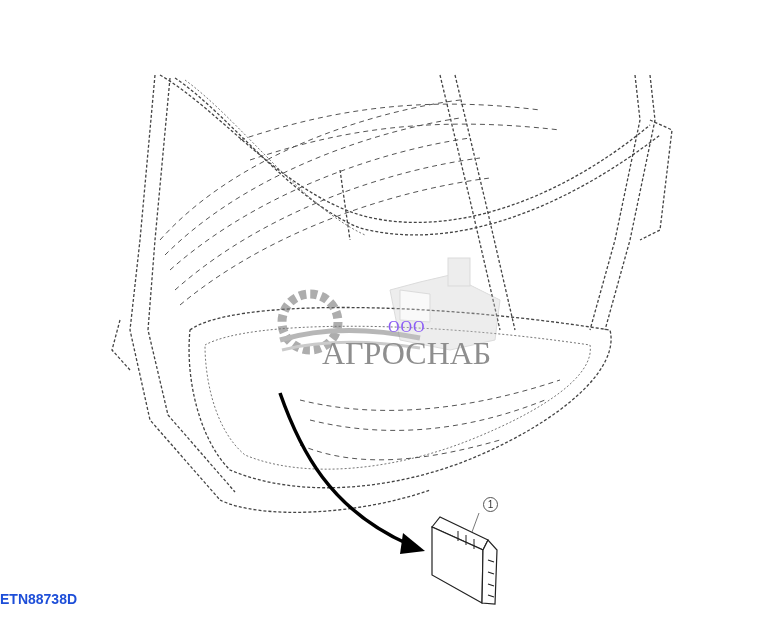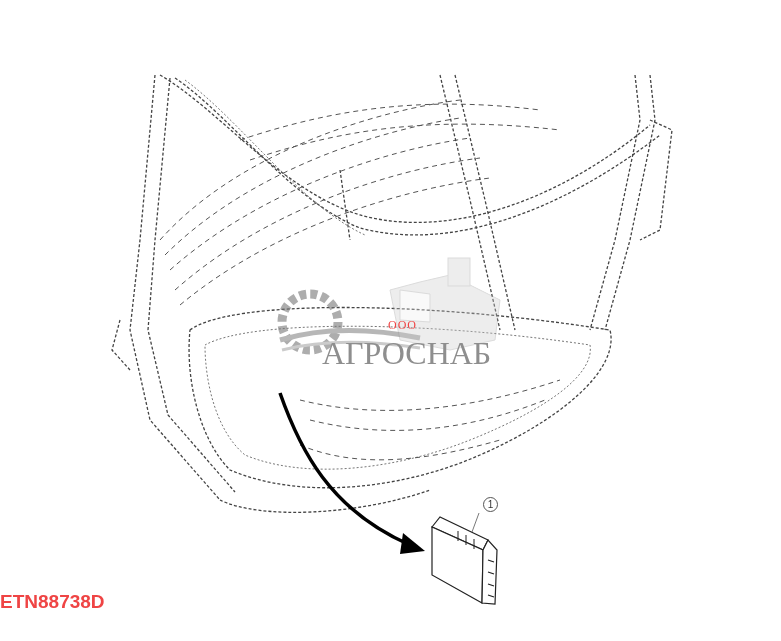--- a/index.html
+++ b/index.html
@@ -2,23 +2,23 @@
 <html><head>
   <meta charset="utf-8">
   <style>
     html, body { margin: 0; padding: 0; background: #ffffff; }
     body { width: 781px; height: 641px; position: relative; overflow: hidden; font-family: "Liberation Sans", sans-serif; }
     #diagram { position: absolute; left: 0; top: 0; width: 781px; height: 641px; }
     .frame { fill: none; stroke: #444; stroke-width: 1.3; stroke-dasharray: 3 2; }
     .frame-light { fill: none; stroke: #777; stroke-width: 1; stroke-dasharray: 2 2; }
     .hatch { fill: none; stroke: #555; stroke-width: 1; stroke-dasharray: 5 4; }
     .watermark { position: absolute; left: 270px; top: 255px; width: 270px; height: 130px; background: rgba(255,255,255,0.88); }
-    .wm-ooo { position: absolute; left: 388px; top: 318px; font-family: "Liberation Serif", serif; font-size: 12px; color: #ef4444; letter-spacing: 1px; }
+    .wm-ooo { position: absolute; left: 388px; top: 318px; font-family: "Liberation Serif", serif; font-size: 16px; color: #8b5cf6; letter-spacing: 1px; }
     .wm-name { position: absolute; left: 322px; top: 335px; font-family: "Liberation Serif", serif; font-size: 32px; color: #8e8e8e; letter-spacing: 0px; font-weight: normal; }
-    .ref-id { position: absolute; left: 0px; top: 591px; font-family: "Liberation Sans", sans-serif; font-size: 19px; font-weight: bold; color: #ef4444; }
+    .ref-id { position: absolute; left: 0px; top: 591px; font-family: "Liberation Sans", sans-serif; font-size: 14px; font-weight: bold; color: #1d4ed8; }
     .callout { position: absolute; left: 483px; top: 497px; width: 13px; height: 13px; border: 1px solid #555; border-radius: 50%; font-size: 10px; line-height: 13px; text-align: center; color: #333; font-family: "Liberation Sans", sans-serif; }
   </style>
 </head>
 <body>
 
 <svg id="diagram" viewBox="0 0 781 641" xmlns="http://www.w3.org/2000/svg">
 
   <g>
     <path class="frame" d="M155 75 L140 240 L130 330 L150 420 L220 500"></path>
     <path class="frame" d="M170 78 L155 240 L148 330 L168 415 L235 492"></path>

